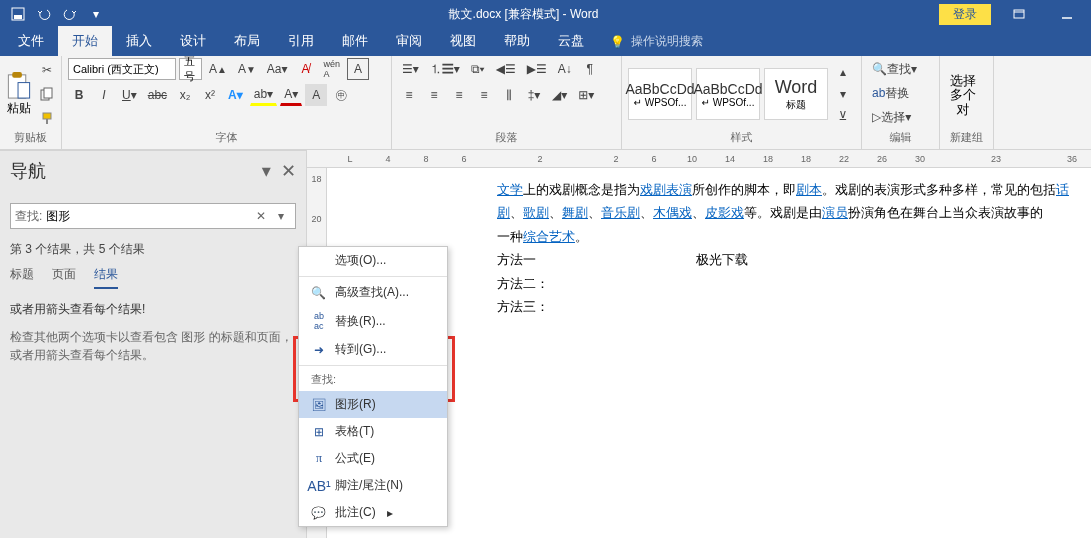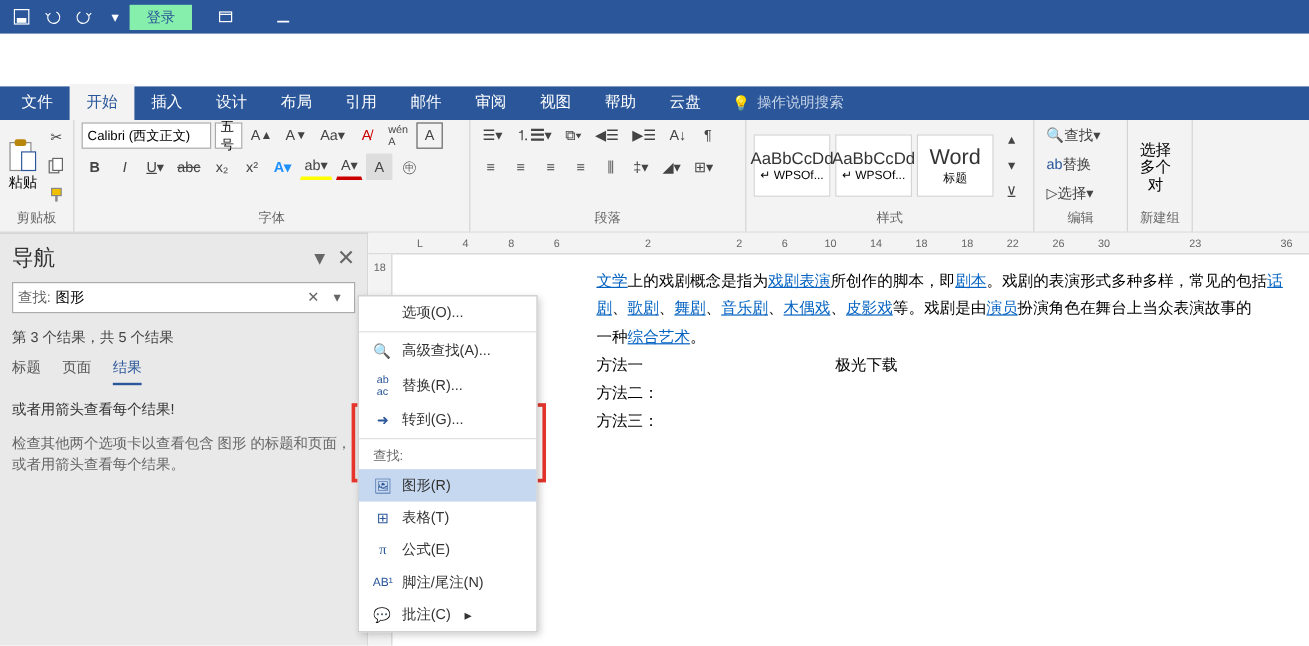--- a/index.html
+++ b/index.html
@@ -4,25 +4,25 @@
 <style>
 * { box-sizing: border-box; margin: 0; padding: 0; }
 body { font-family: "Microsoft YaHei", "Segoe UI", sans-serif; font-size: 12px; background: #fff; width: 1091px; height: 538px; overflow: hidden; position: relative; }
 
 
 .titlebar { background: #2b579a; height: 28px; display: flex; align-items: center; color: #fff; }
 .titlebar-left { display: flex; gap: 2px; padding-left: 6px; }
 .qat-btn { width: 24px; height: 24px; display: flex; align-items: center; justify-content: center; color: #fff; cursor: pointer; }
 .titlebar-center { flex: 1; text-align: center; font-size: 12px; }
 .titlebar-right { display: flex; align-items: center; gap: 8px; padding-right: 4px; }
-.login-btn { background: #86efac; color: #2b579a; padding: 2px 14px; border: none; font-size: 12px; cursor: pointer; }
+.login-btn { background: #fde047; color: #2b579a; padding: 2px 14px; border: none; font-size: 12px; cursor: pointer; }
 .winbtn { width: 40px; height: 28px; display: flex; align-items: center; justify-content: center; color: #fff; cursor: pointer; }
 
 
-.tabbar { background: #2b579a; height: 28px; display: flex; align-items: flex-end; color: #fff; padding-left: 4px; margin-top: 44px; }
+.tabbar { background: #2b579a; height: 28px; display: flex; align-items: flex-end; color: #fff; padding-left: 4px; }
 .tab { padding: 6px 14px; cursor: pointer; font-size: 13px; }
 .tab.active { background: #f3f3f3; color: #2b579a; }
 .tell-me { display: flex; align-items: center; gap: 6px; padding: 6px 12px; color: #c8d5e8; }
 
 
 .ribbon { background: #f3f3f3; height: 94px; border-bottom: 1px solid #d4d4d4; display: flex; }
 .group { border-right: 1px solid #d4d4d4; display: flex; flex-direction: column; padding: 2px 6px 0; }
 .group-body { flex: 1; display: flex; align-items: center; gap: 4px; }
 .group-label { text-align: center; font-size: 11px; color: #666; padding-bottom: 4px; }
 .vstack { display: flex; flex-direction: column; gap: 2px; }
@@ -30,21 +30,21 @@
 .rbtn { height: 22px; min-width: 22px; display: flex; align-items: center; justify-content: center; border: 1px solid transparent; cursor: pointer; padding: 0 3px; color: #444; }
 .combo { height: 22px; border: 1px solid #ababab; background: #fff; display: flex; align-items: center; padding: 0 4px; font-size: 11px; cursor: pointer; }
 .big-icon { width: 34px; height: 46px; display: flex; flex-direction: column; align-items: center; justify-content: center; cursor: pointer; }
 .style-box { width: 64px; height: 52px; border: 1px solid #d4d4d4; background: #fff; display: flex; flex-direction: column; align-items: center; justify-content: center; font-size: 10px; cursor: pointer; }
 .style-box .preview { font-size: 14px; color: #333; }
 .style-box.big .preview { font-size: 18px; }
 
 
 .workspace { display: flex; height: calc(538px - 28px - 28px - 94px); }
 .navpane { width: 334px; background: #e9e9e9; border-right: 1px solid #d4d4d4; border-top: 1px solid #d4d4d4; padding: 8px 10px; position: relative; }
-.nav-title { font-size: 18px; color: #333; margin-bottom: 8px; display: flex; justify-content: space-between; align-items: center; }
+.nav-title { font-size: 18px; color: #333; margin-bottom: 20px; display: flex; justify-content: space-between; align-items: center; }
 .searchbox { display: flex; align-items: center; background: #fff; border: 1px solid #ababab; height: 26px; padding: 0 4px; }
 .searchbox input { border: none; outline: none; flex: 1; font-size: 12px; background: transparent; }
 .searchbox .sbtn { width: 20px; text-align: center; cursor: pointer; color: #666; }
 .result-count { margin: 12px 0 8px; color: #444; }
 .nav-tabs { display: flex; gap: 18px; margin-bottom: 12px; }
 .nav-tab { color: #555; cursor: pointer; padding-bottom: 4px; }
 .nav-tab.active { color: #2b579a; border-bottom: 2px solid #2b579a; font-weight: 500; }
 .nav-msg { color: #333; margin-bottom: 10px; }
 .nav-hint { color: #666; line-height: 1.5; }
 
@@ -90,20 +90,21 @@
           <path d="M10 3 A5 5 0 1 1 3 6 M3 6 L1 4 M3 6 L5 4" fill="none" stroke="#fff"></path>
         </svg>
       </span>
     <span class="qat-btn">
         <svg width="14" height="14" viewBox="0 0 14 14">
           <path d="M4 3 A5 5 0 1 0 11 6 M11 6 L13 4 M11 6 L9 4" fill="none" stroke="#fff"></path>
         </svg>
       </span>
     <span class="qat-btn">▾</span>
   </div>
+  <div class="titlebar-center">散文.docx [兼容模式] - Word</div>
   <div class="titlebar-right">
     <button class="login-btn">登录</button>
     <span class="winbtn">
         <svg width="14" height="14">
           <rect x="2" y="3" width="10" height="8" fill="none" stroke="#fff"></rect>
           <path d="M2 5 h10" stroke="#fff"></path>
         </svg>
       </span>
     <span class="winbtn">
         <svg width="12" height="12">
@@ -371,19 +372,19 @@
     </div>
   <div class="menu-item">
       <span class="mi-icon">⊞</span>
       <span>表格(T)</span>
     </div>
   <div class="menu-item">
       <span class="mi-icon" style="color:#2b579a;font-family:serif">π</span>
       <span>公式(E)</span>
     </div>
   <div class="menu-item">
-      <span class="mi-icon" style="font-size:10px">AB¹</span>
+      <span class="mi-icon" style="font-size:14px">AB¹</span>
       <span>脚注/尾注(N)</span>
     </div>
   <div class="menu-item"><span class="mi-icon">💬</span><span>批注(C)</span>&nbsp;▸</div>
 </div>
 
 <div class="red-box big"></div>
 
 </body></html>

